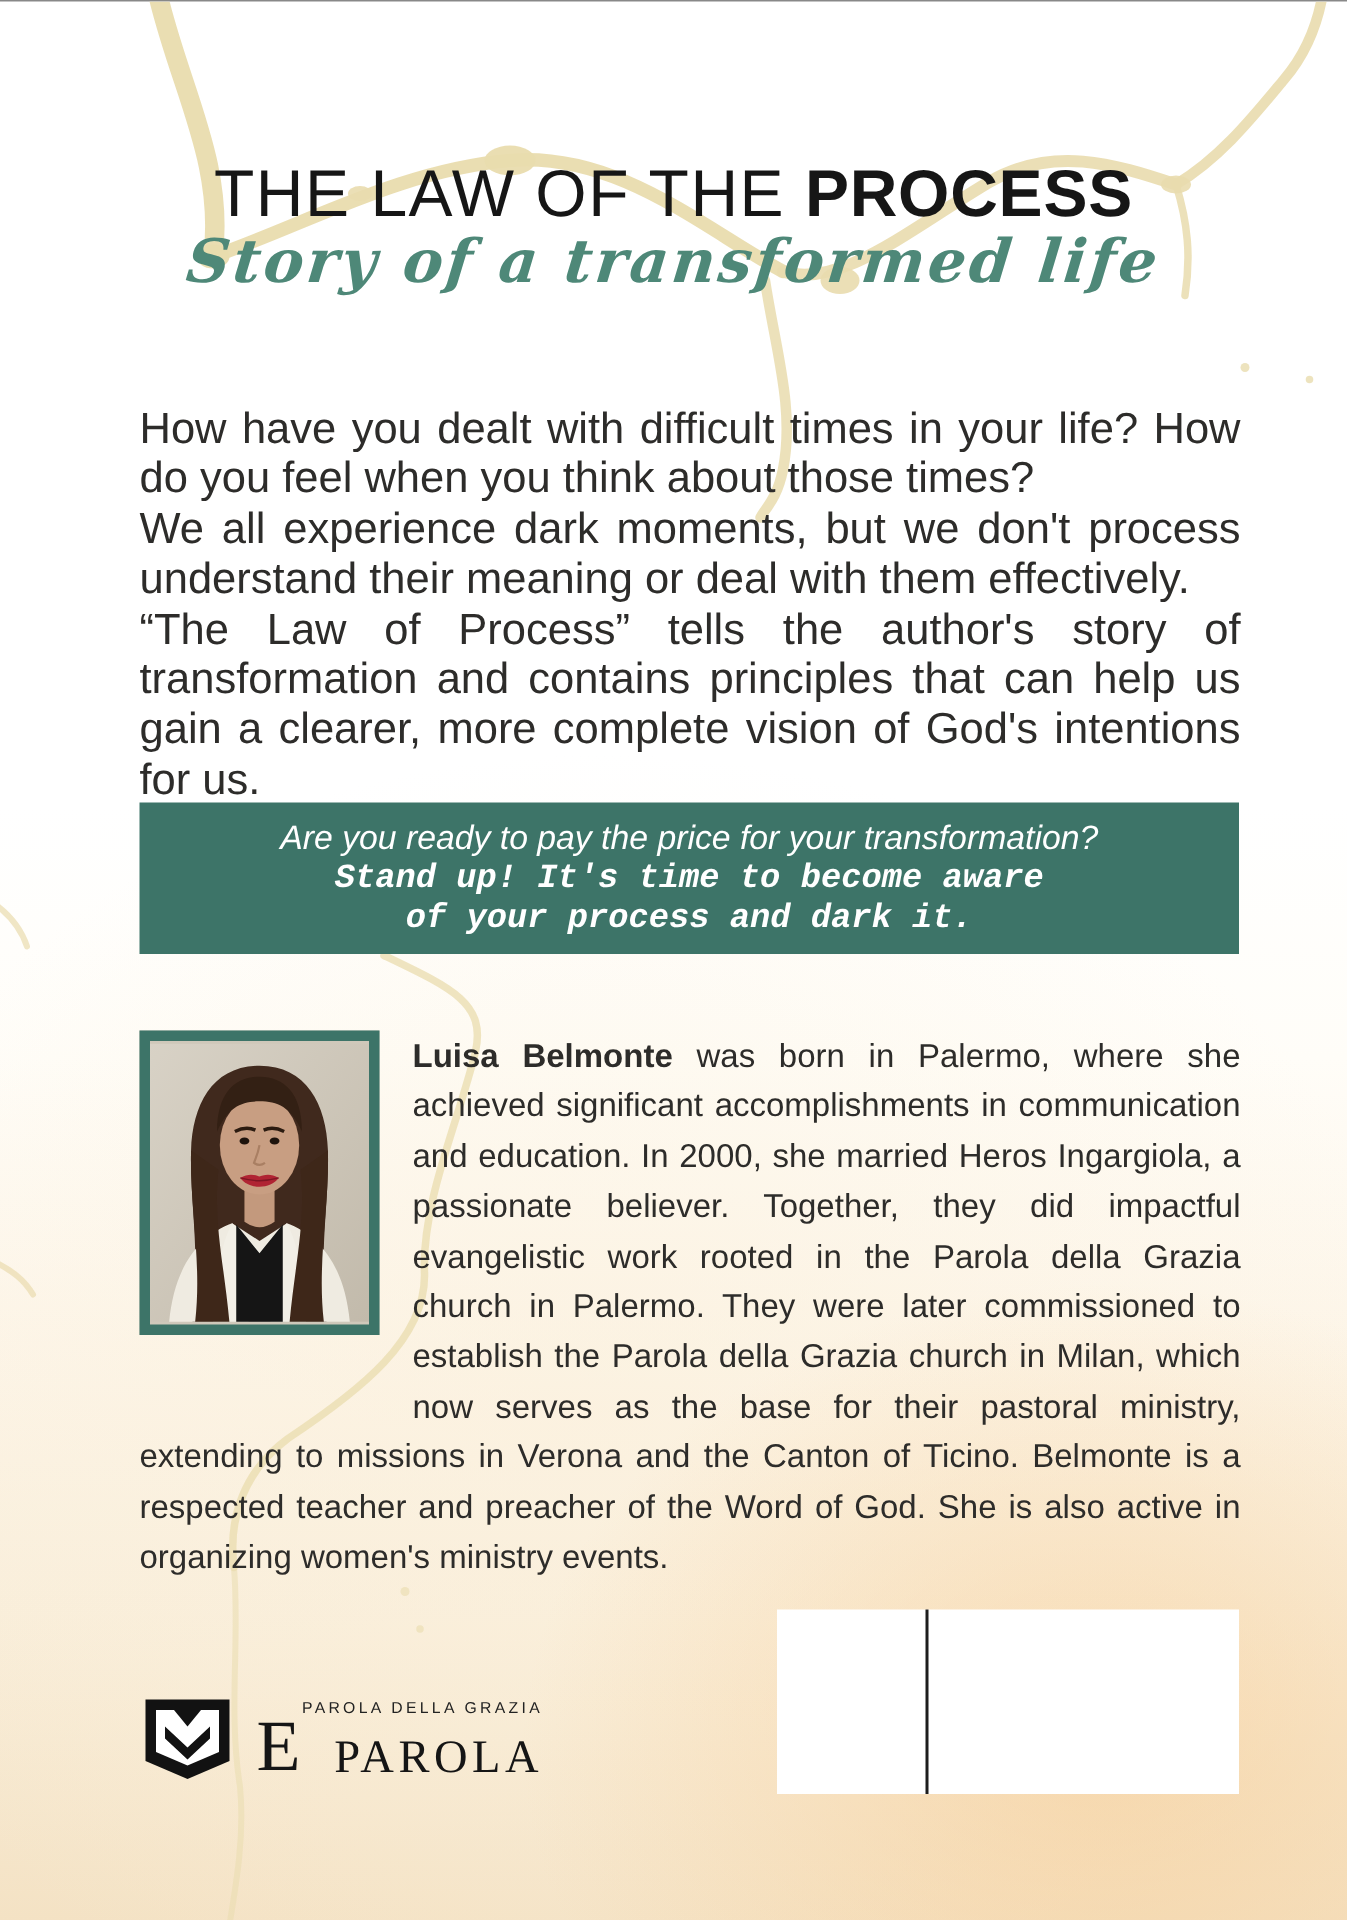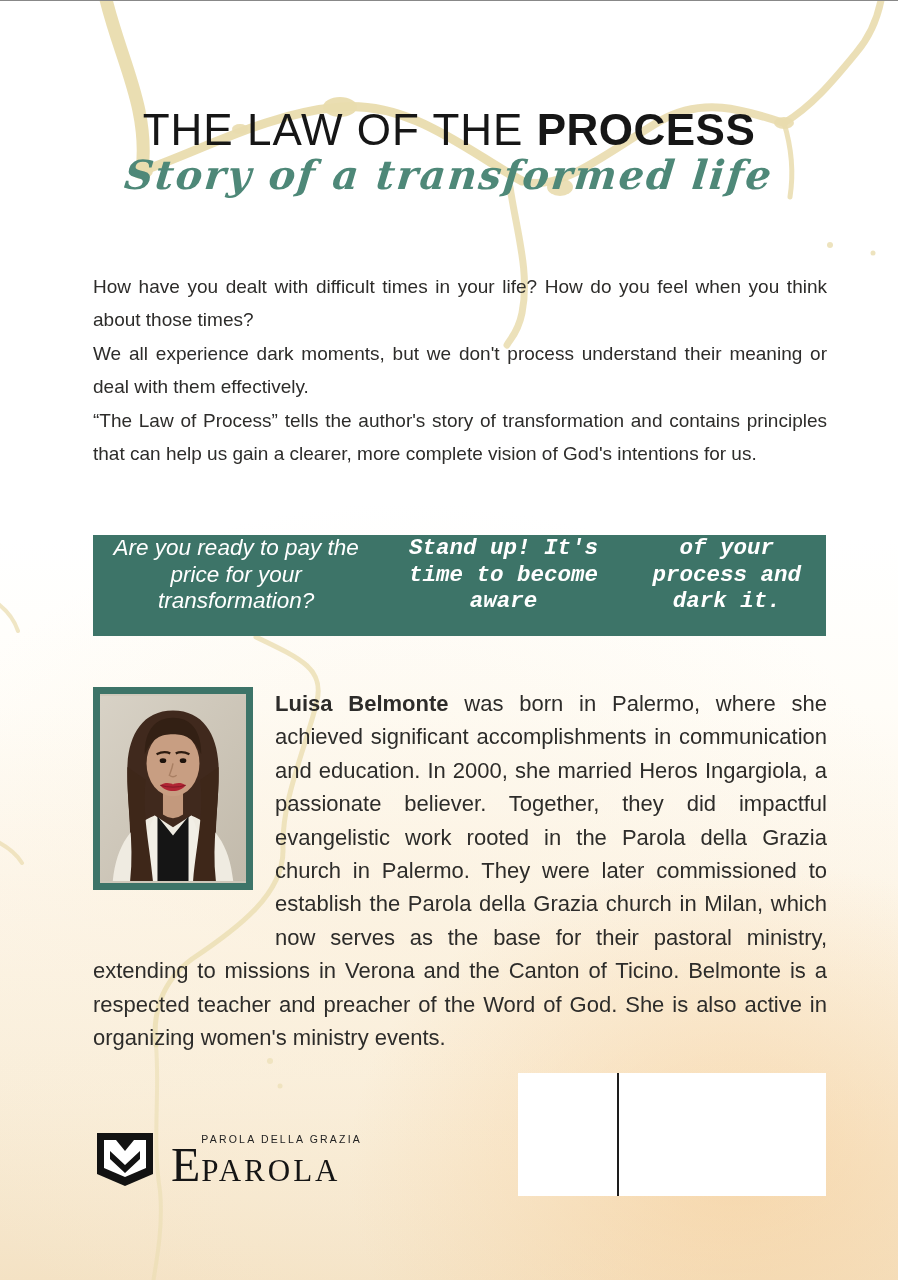--- a/index.html
+++ b/index.html
@@ -35,29 +35,29 @@
     font-family:"DejaVu Serif", serif;
     font-style:italic;font-weight:bold;
     font-size:40px;letter-spacing:2px;
     color:var(--script-teal);
     transform:skewX(-6deg);
   }
 
   
   .intro{position:absolute;top:269px;left:93px;width:734px;}
   .intro p{
-    font-size:19px;line-height:33.4px;
+    font-size:29px;line-height:33.4px;
     text-align:justify;color:var(--text-dark);
   }
 
   
   .banner{
     position:absolute;top:534px;left:93px;width:733px;height:101px;
     background:var(--accent-teal);
-    display:flex;flex-direction:row;justify-content:center;
+    display:flex;flex-direction:column;justify-content:center;
     text-align:center;color:#ffffff;
     font-style:italic;font-size:22.5px;line-height:26.5px;
   }
   .banner .b-bold{font-weight:700;font-family:Liberation Mono, monospace;}
 
   
   .bio{position:absolute;top:686px;left:93px;width:734px;}
   .photo-frame{
     float:left;width:160px;height:203px;
     border:7px solid var(--accent-teal);
@@ -66,21 +66,21 @@
   }
   .photo-frame svg{display:block;width:100%;height:100%;}
   .bio p{font-size:22px;line-height:33.4px;text-align:justify;color:var(--text-dark);}
   .bio strong{font-weight:700;}
 
   
   .publisher{position:absolute;left:93px;top:1128px;display:flex;align-items:center;gap:14px;}
   .book-icon{width:64px;height:58px;display:block;}
   .pub-wordmark{display:flex;align-items:flex-end;color:#151515;}
   .pub-e{font-family:"Liberation Serif", serif;font-size:48px;line-height:.76;font-weight:400;}
-  .pub-right{display:flex;flex-direction:column;gap:14px;margin-left:1px;}
+  .pub-right{display:flex;flex-direction:column;gap:14px;margin-left:1px;align-items:flex-end;}
   .pub-small{font-size:10.5px;letter-spacing:2.2px;color:#222;white-space:nowrap;}
   .pub-rest{font-family:"Liberation Serif", serif;font-size:31px;line-height:.78;letter-spacing:3px;}
 
   
   .barcode-box{position:absolute;left:518px;top:1072px;width:308px;height:123px;background:#ffffff;}
   .barcode-divider{position:absolute;left:99px;top:0;bottom:0;width:2px;background:#1d1d1d;}
 </style>
 </head>
 <body>
 

